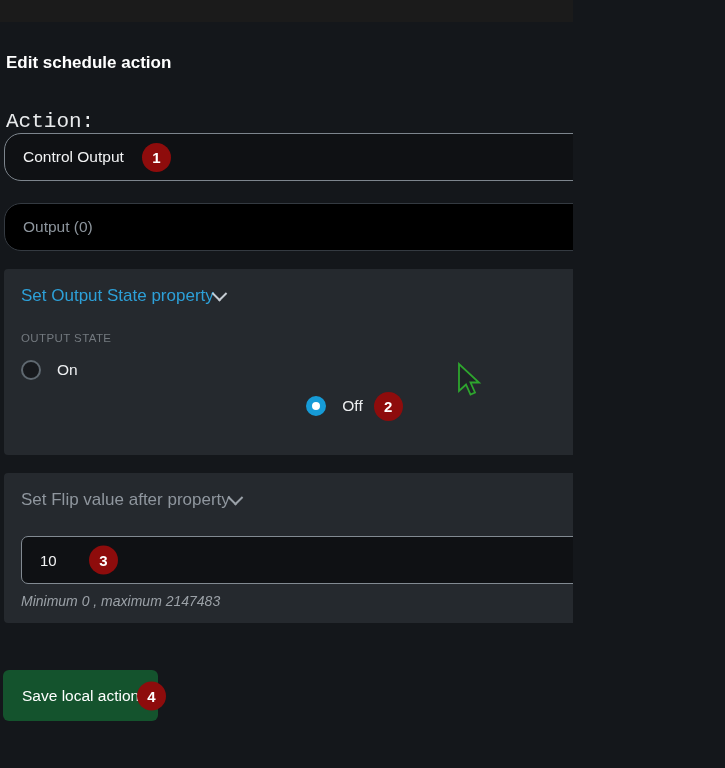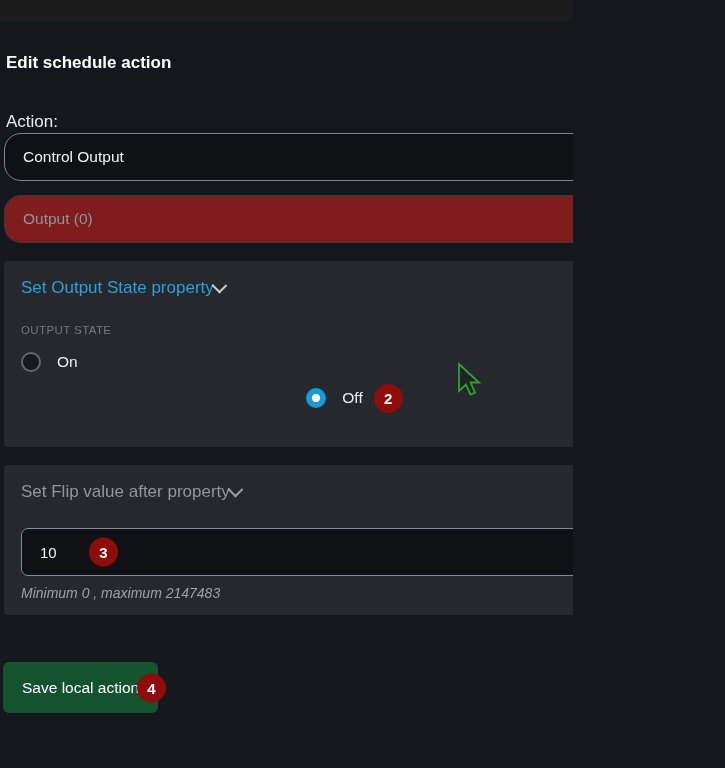--- a/index.html
+++ b/index.html
@@ -19,42 +19,42 @@
     position:absolute;top:22px;left:4px;width:701px;
   }
   h1.page-title{
     margin:31px 0 0 2px;
     font-size:17px;line-height:20px;
     font-weight:bold;color:#ffffff;
   }
   .field-label{
     display:block;
     margin:40px 0 0 2px;
-    font-size:17px;line-height:18px;
+    font-size:21px;line-height:18px;
     color:#e9ebed;
+    font-family:Liberation Mono, monospace;
   }
   .dropdown{
     box-sizing:border-box;
     margin-top:2px;
     width:701px;height:48px;
     background:#0f1114;
     border:1px solid #7d858d;
     border-radius:17px;
     display:flex;align-items:center;
     padding:0 22px 0 18px;
     cursor:pointer;
     position:relative;
-    justify-content:space-between;
   }
   .dropdown .dd-text{
     font-size:15.5px;color:#f2f3f4;
   }
   .dropdown.disabled{
-    margin-top:14px;
-    background:#7f1d1d;
+    margin-top:22px;
+    background:#000000;
     border:1px solid #343a41;
     cursor:default;
   }
   .dropdown.disabled .dd-text{color:#8d959d;}
   .chev{
     position:absolute;right:24px;top:50%;
     width:9px;height:9px;
     border-right:2px solid #aab2ba;
     border-bottom:2px solid #aab2ba;
     transform:translateY(-70%) rotate(45deg);

